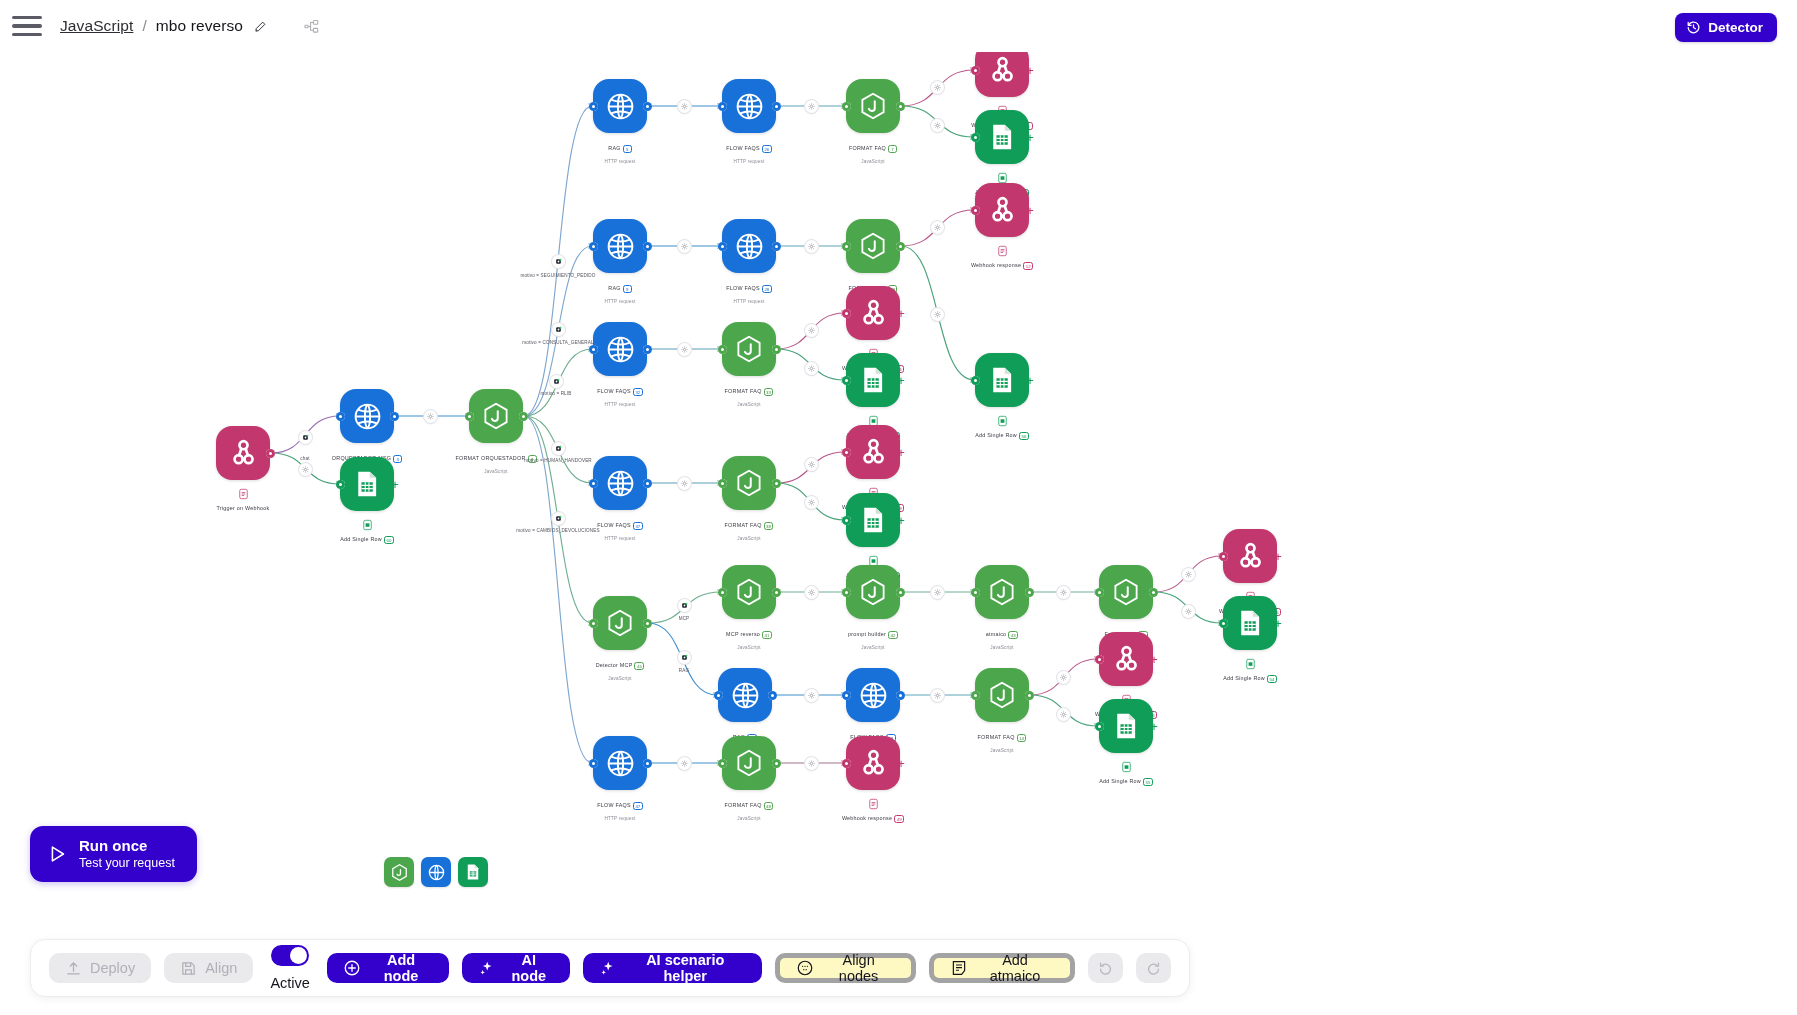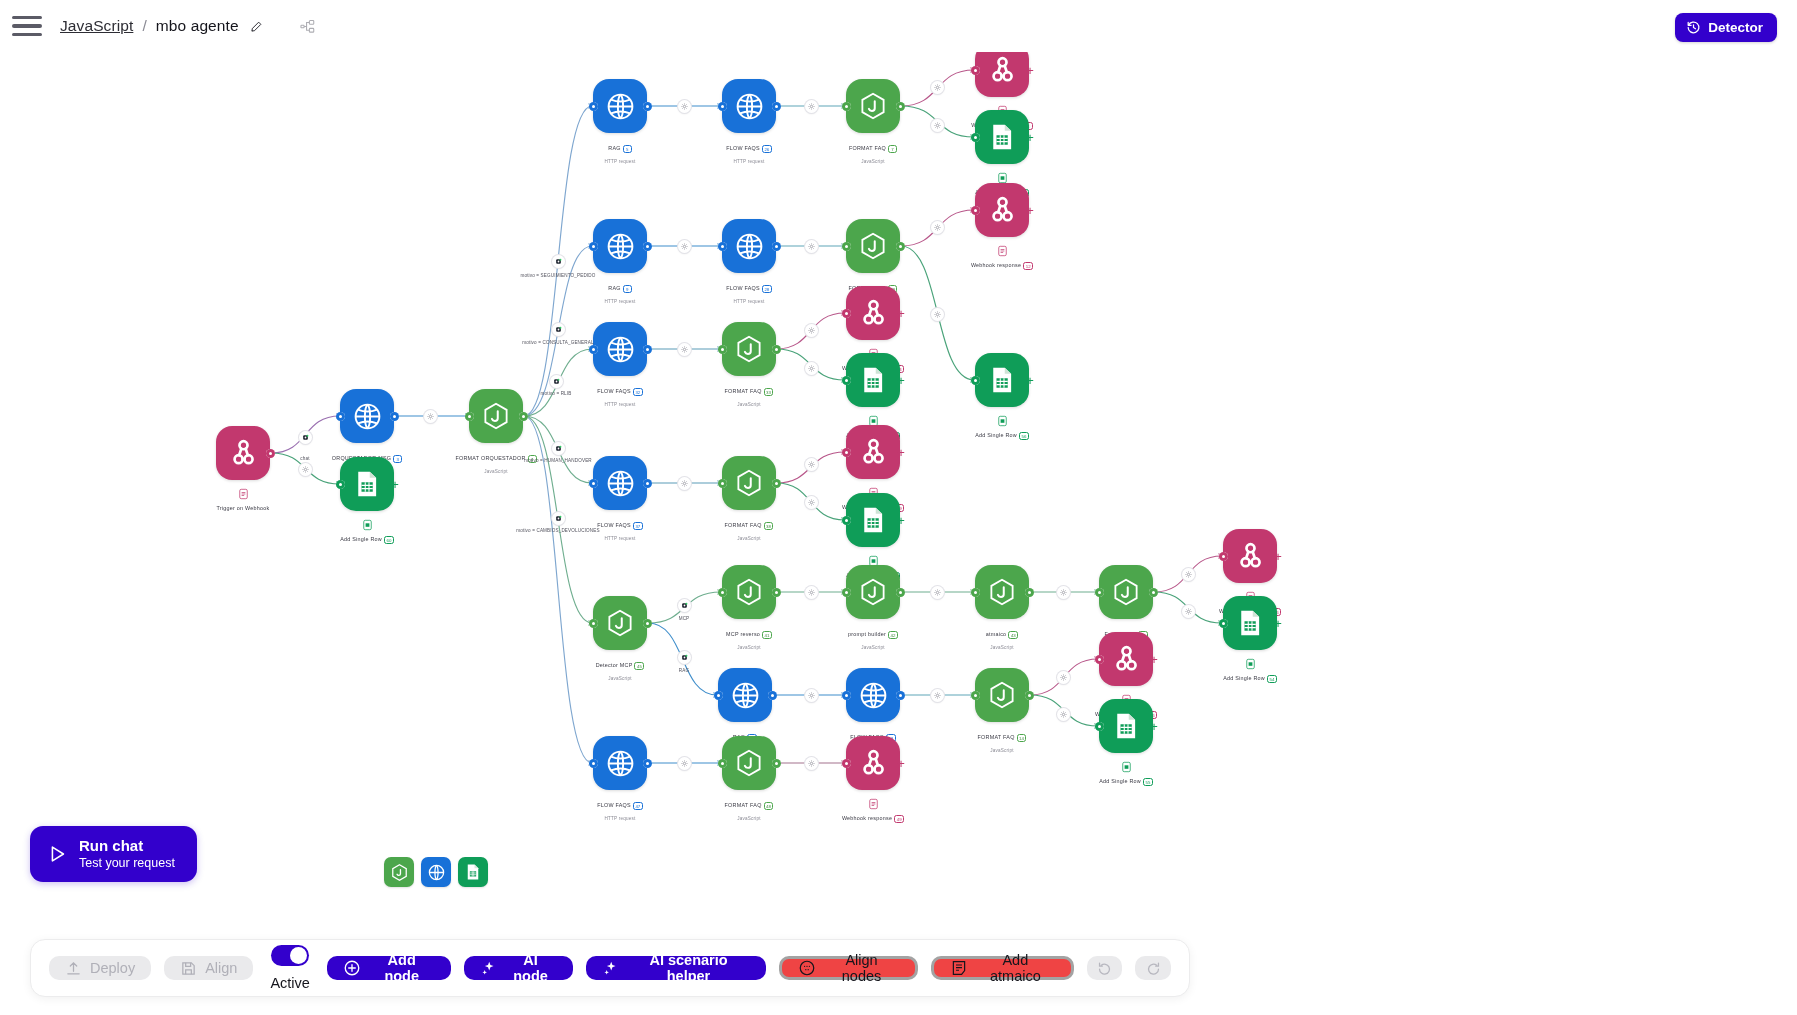--- a/index.html
+++ b/index.html
@@ -160,27 +160,27 @@
   #palette .pitem.sheet { background:#0f9d58; }
 
   #bottombar {
     position:absolute; left:30px; bottom:18px; height:58px;
     width:1160px;
     background:#fff; border:1px solid #ececed; border-radius:15px;
     display:flex; align-items:center; gap:13px; padding:0 18px;
     box-shadow:0 2px 10px rgba(0,0,0,.06);
   }
   .btn {
-    height:24px; border-radius:10px; border:none; cursor:pointer;
+    height:30px; border-radius:10px; border:none; cursor:pointer;
     display:flex; align-items:center; gap:8px; padding:0 16px;
     font-size:14.5px; font-family:"Liberation Sans", sans-serif;
   }
   .btn.ghostdim { background:#eaeaec; color:#b0b0b8; cursor:default; }
   .btn.primary { background:#3300cc; color:#fff; font-weight:700; }
-  .btn.outline { background:#ef4444; color:#15151c; border:3px solid #a3a3a3; }
+  .btn.outline { background:#fef9c3; color:#15151c; border:5px solid #a3a3a3; }
   .btn.iconround {
     width:36px; padding:0; background:#eaeaec; color:#b7b7bf;
     justify-content:center;
   }
   .toggle-wrap { display:flex; align-items:center; gap:9px; margin:0 4px;flex-direction:column; }
   .toggle {
     width:38px; height:21px; border-radius:11px; background:#3300cc;
     position:relative; cursor:pointer; flex:none;
   }
   .toggle .knob {
@@ -196,21 +196,21 @@
 
   <div id="topbar">
     <div id="hamburger">
       <i></i>
         <i></i>
         <i></i>
     </div>
     <div id="breadcrumb">
       <span class="crumb-link">JavaScript</span>
       <span class="sep">/</span>
-      <span class="crumb-current">mbo agente</span>
+      <span class="crumb-current">mbo reverso</span>
       <span id="pencil-icon">
         <svg width="13" height="13" viewBox="0 0 24 24" fill="none" stroke="#2d2d34" stroke-width="1.8" stroke-linecap="round">
           <path d="M4 20h4L20 8l-4-4L4 16v4z"></path>
         </svg>
       </span>
       <span id="tree-icon">
         <svg width="15" height="15" viewBox="0 0 24 24" fill="none" stroke="#6b6b75" stroke-width="1.7">
           <rect x="1.5" y="10" width="5" height="4" rx="1"></rect>
           <rect x="15" y="2.5" width="7" height="6" rx="1.2"></rect>
           <rect x="15" y="15" width="7" height="6" rx="1.2"></rect>
@@ -1103,21 +1103,21 @@
         <div class="edge-label" style="left: 684px; top: 616px;">RAG</div>
       </div>
 
     <button id="runonce">
       <span style="display:inline-flex">
         <svg width="22" height="22" viewBox="0 0 24 24" fill="none" stroke="#fff" stroke-width="1.7" stroke-linejoin="round">
           <path d="M7 4.5l12 7.5-12 7.5z"></path>
         </svg>
       </span>
       <span class="labels">
-        <span class="l1">Run chat</span>
+        <span class="l1">Run once</span>
         <span class="l2">Test your request</span>
       </span>
     </button>
 
     <div id="palette">
       <div class="pitem js">
         <svg width="19" height="19" viewBox="0 0 24 24" fill="none" stroke="#fff" stroke-width="1.6">
           <path d="M12 2.2l8.5 4.9v9.8L12 21.8 3.5 16.9V7.1z"></path>
           <path d="M13.2 8.4v5.3c0 1.3-.9 2-2.1 2-1 0-1.8-.5-2.2-1.4" stroke-width="1.7" stroke-linecap="round"></path>
         </svg>

